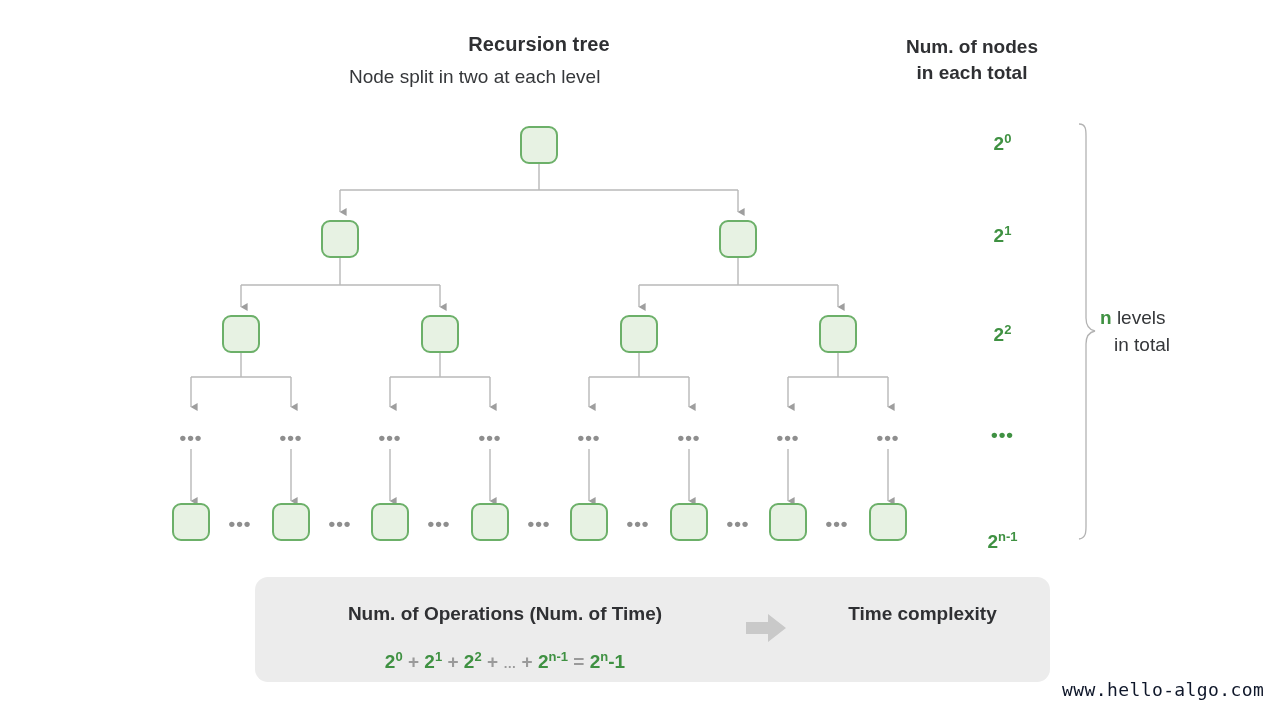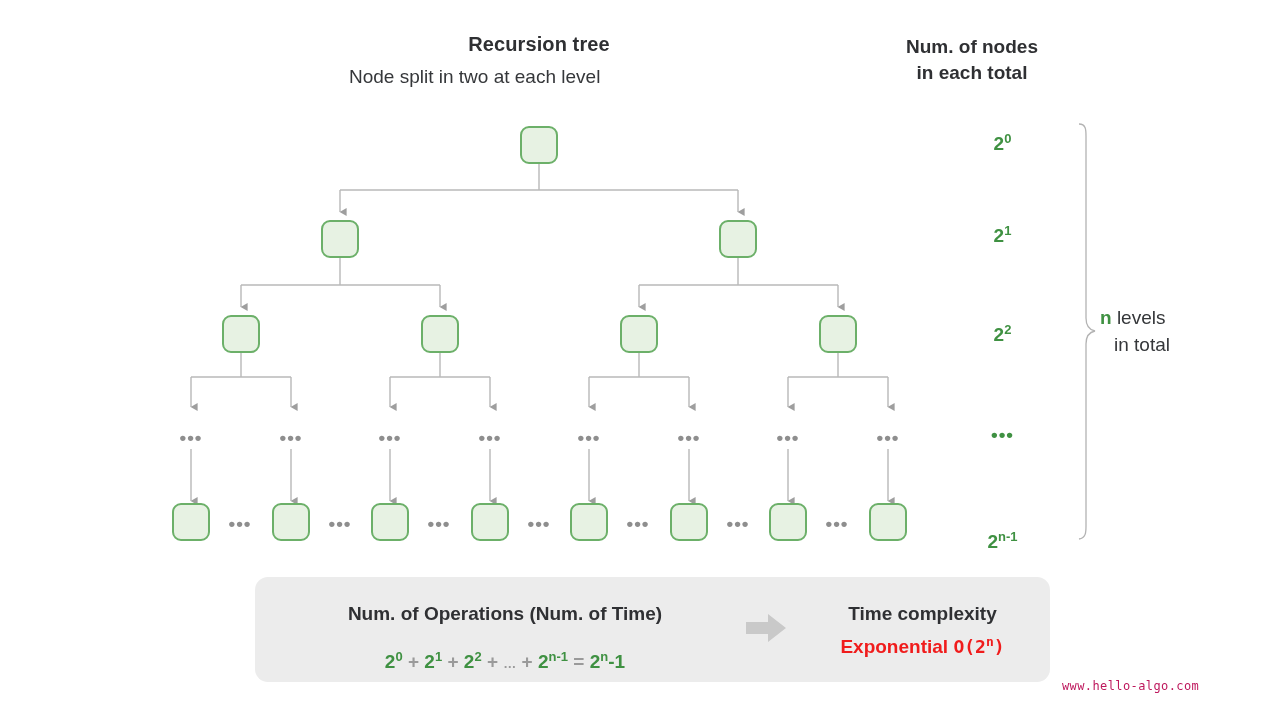--- a/index.html
+++ b/index.html
@@ -100,21 +100,21 @@
   .arrow-glyph {
     position: absolute;
     color: #c9c9c9;
     font-size: 40px;
     line-height: 1;
   }
 
   .watermark {
     position: absolute;
     font-family: "DejaVu Sans Mono", monospace;
-    font-size: 12px; color: #be185d; letter-spacing: .4px;
+    font-size: 18px; color: #0f172a; letter-spacing: .4px;
     white-space: nowrap;
   }
 </style>
 </head>
 <body>
 
 <div id="stage">
 
   <div class="title-main" style="left:399px; top:33px; width:280px;">Recursion tree</div>
   <div class="title-sub" style="left:349px; top:66px; width:380px;">Node split in two at each level</div>
@@ -264,21 +264,17 @@
   </div>
 
   <div class="arrow-glyph" style="left:744px; top:611px;">
     <svg width="44" height="34" viewBox="0 0 44 34" xmlns="http://www.w3.org/2000/svg">
       <path d="M2,11 L24,11 L24,3 L42,17 L24,31 L24,23 L2,23 Z" fill="#c9c9c9"></path>
     </svg>
   </div>
 
   <div class="panel-right" style="left:805px; top:603px; width:235px;">
     <div class="panel-head">Time complexity</div>
-    <div class="res">
-      <span>Exponential</span>
-      <span class="mono"><span>O(2</span><sup>n</sup><span>)</span></span>
-    </div>
   </div>
 
   <div class="watermark" style="left:1062px; top:679px;">www.hello-algo.com</div>
 
 </div>
 
 </body></html>

